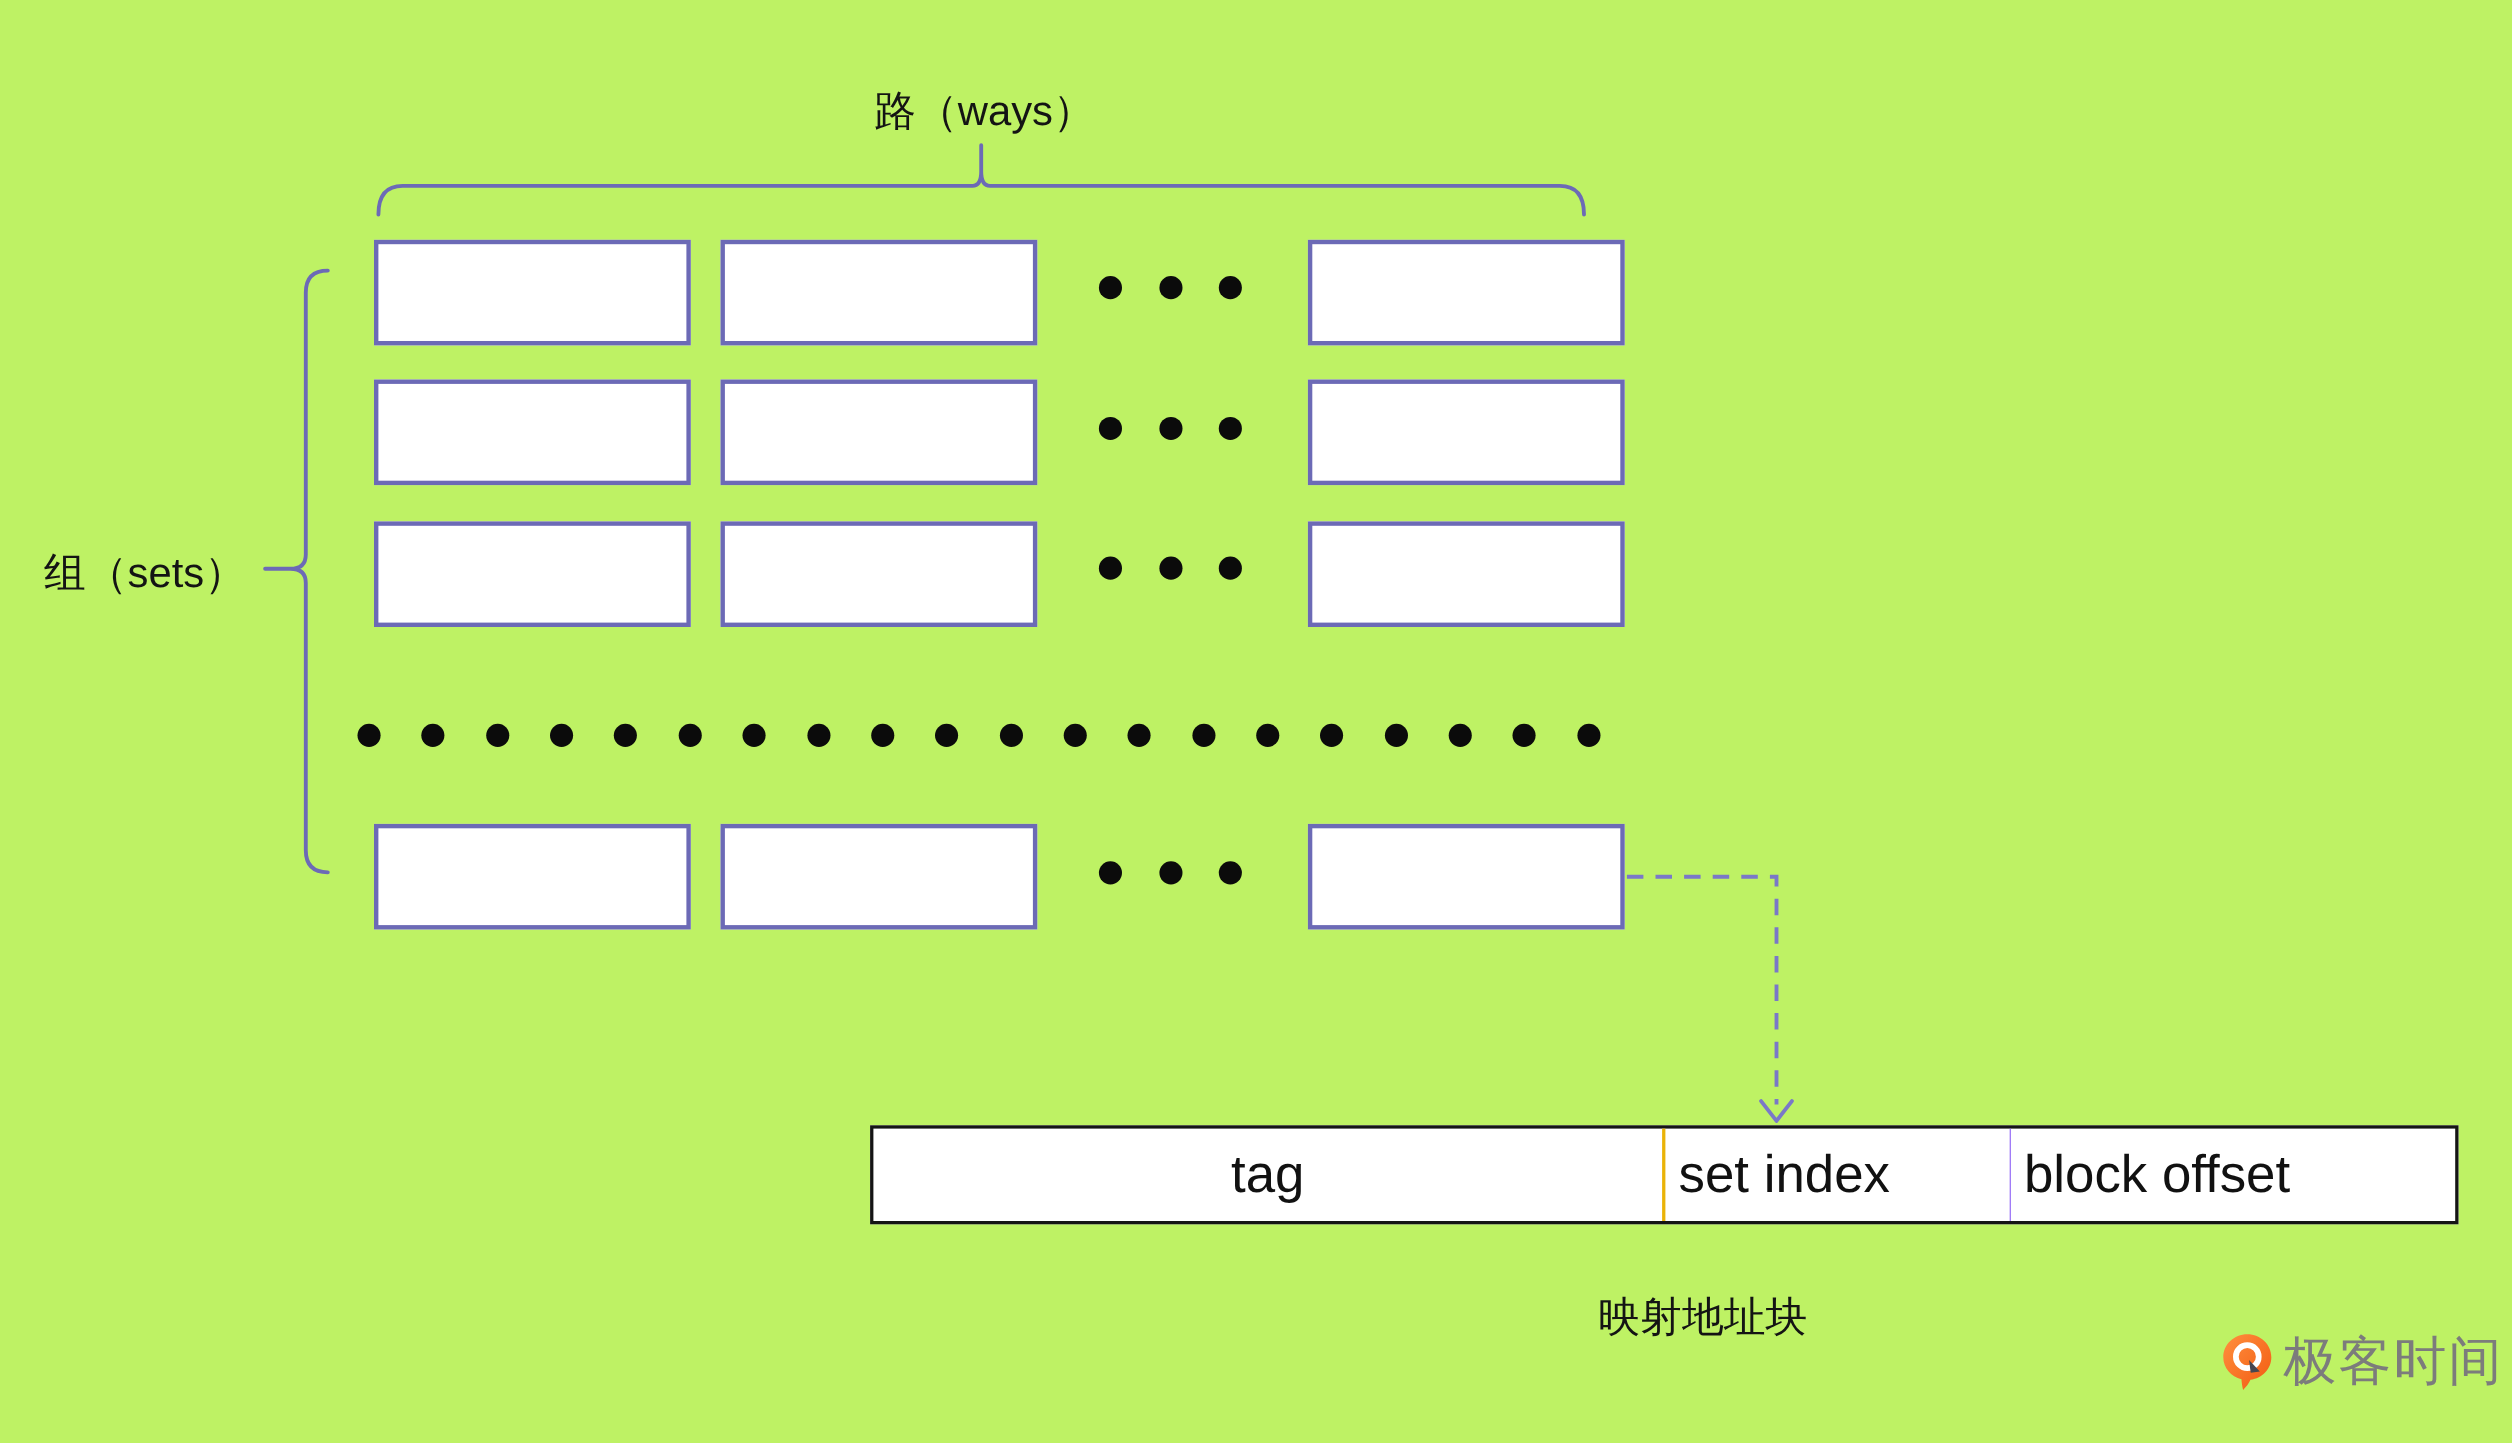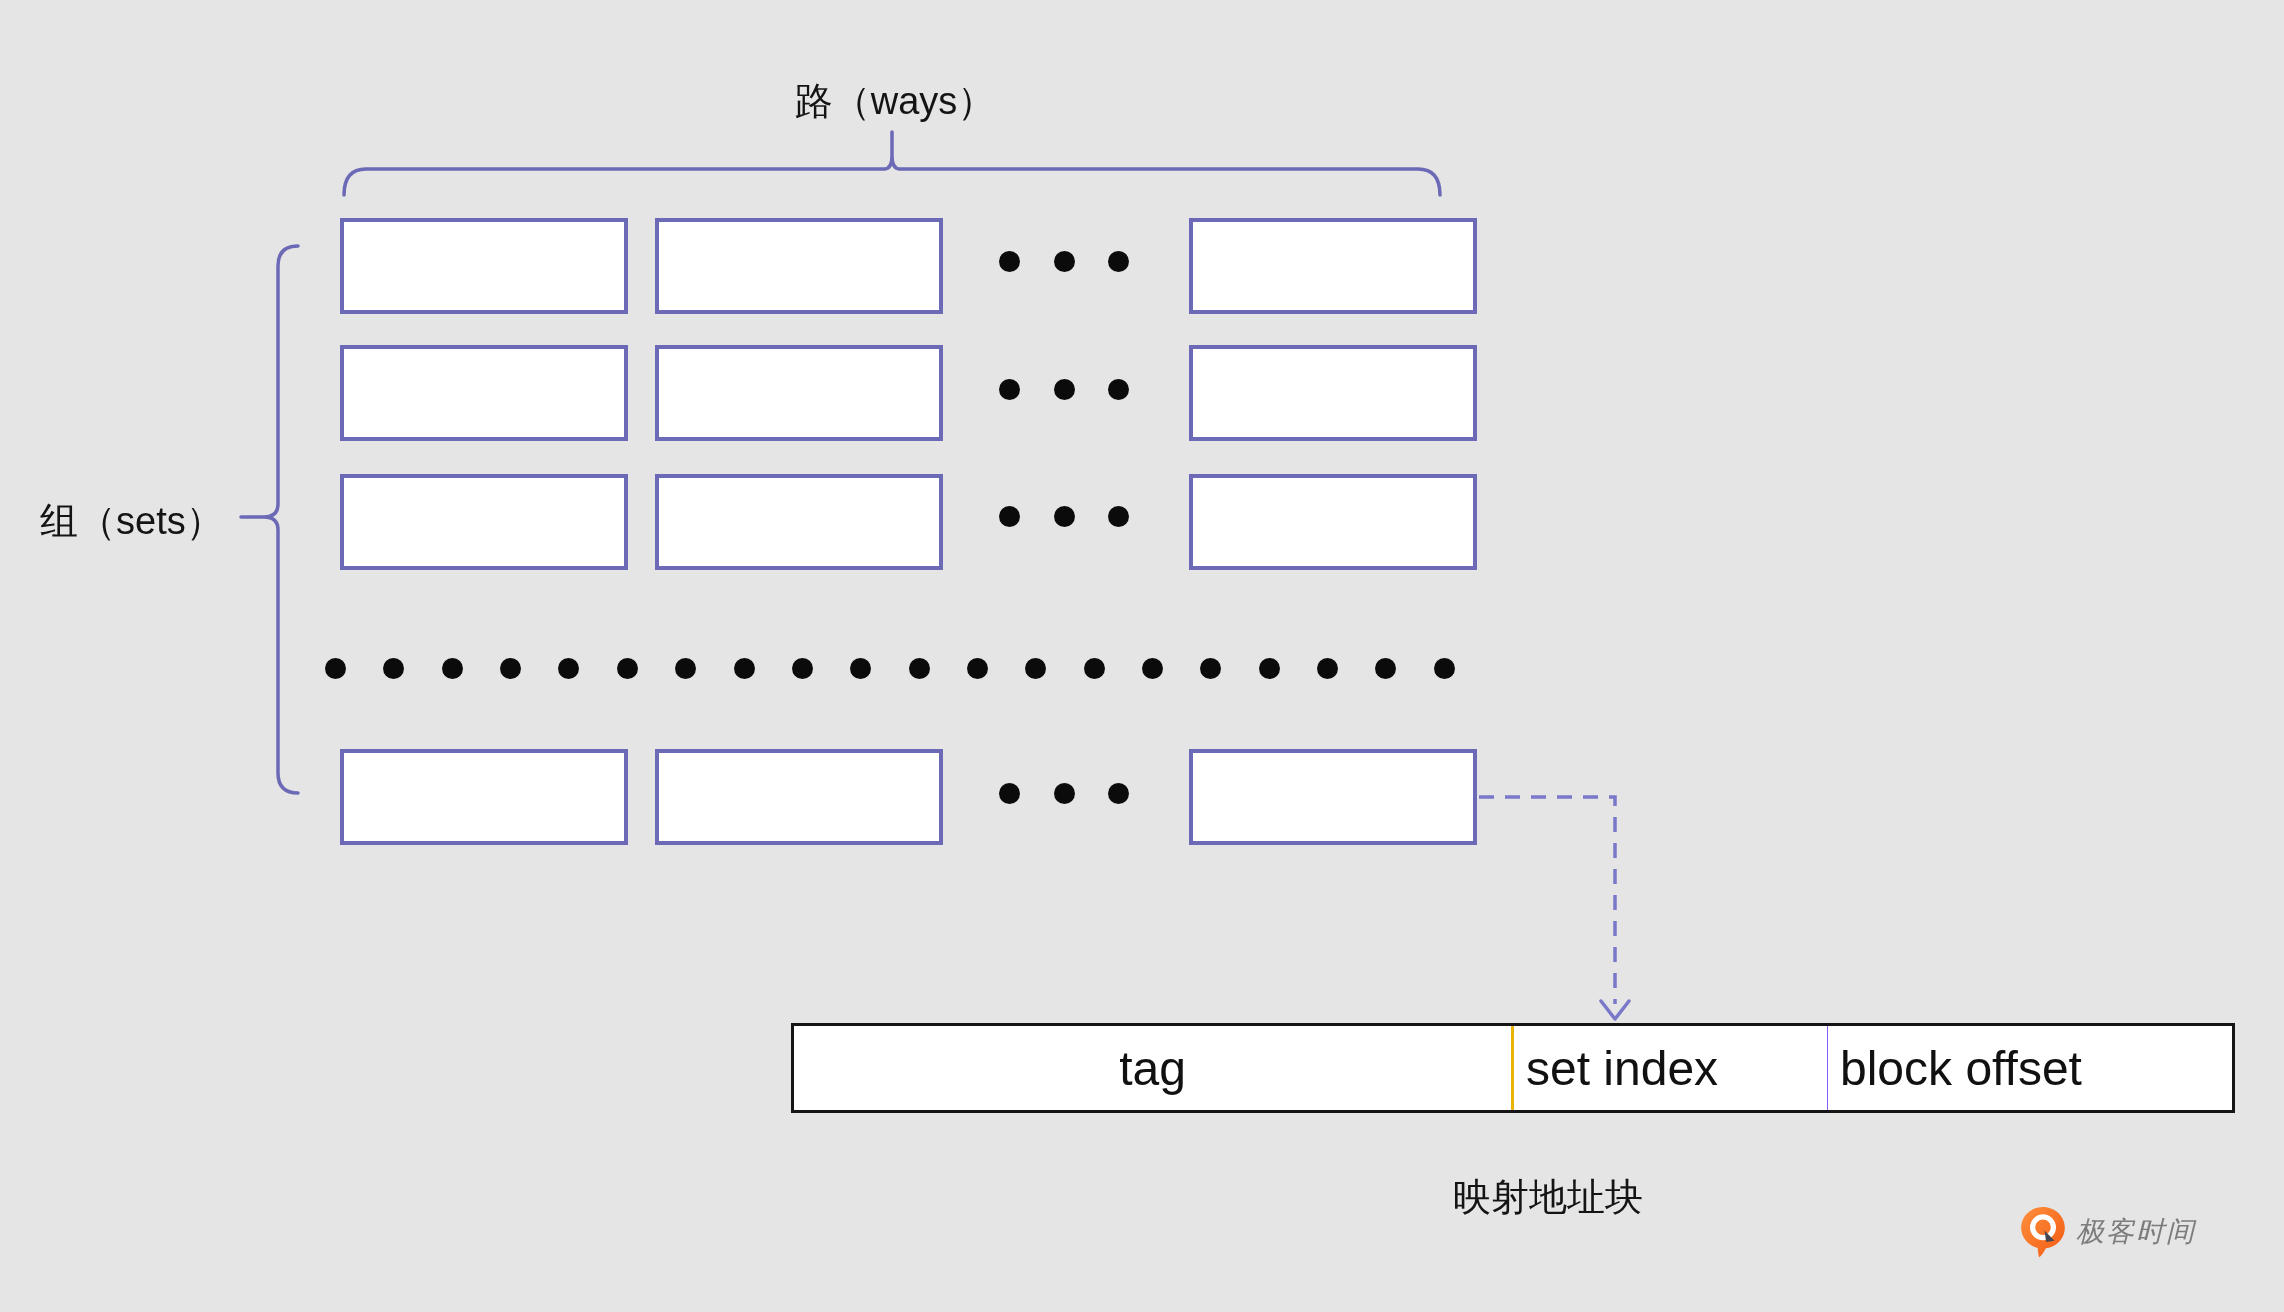--- a/index.html
+++ b/index.html
@@ -3,21 +3,21 @@
 <meta charset="utf-8">
 <style>
   :root{
     --purple:#6c6ab6;
     --connector:#7a78c8;
     --ink:#141414;
   }
   *{box-sizing:border-box;}
   html,body{margin:0;padding:0;background:#ffffff;}
   body{font-family:"Liberation Sans","DejaVu Sans",sans-serif;color:var(--ink);}
-  #canvas{position:relative;width:2284px;height:1312px;background:#e5e5e5;overflow:hidden;}
+  #canvas{position:relative;width:2284px;height:1312px;background:#bef264;overflow:hidden;}
 
   
   #overlay{position:absolute;left:0;top:0;width:2284px;height:1312px;pointer-events:none;}
 
   
   .cblock{position:absolute;width:288px;height:96px;border:4px solid var(--purple);background:#ffffff;}
   .c1{left:340px}.c2{left:655px}.c3{left:1189px}
   .r1{top:218px}.r2{top:345px}.r3{top:474px}.r4{top:749px}
 
   
@@ -36,21 +36,21 @@
   
   #addr-table{position:absolute;left:791px;top:1023px;width:1444px;height:90px;
     border:3px solid #151515;display:flex;background:#ffffff;}
   .cell{display:flex;align-items:center;font-size:48px;color:#111;height:100%;}
   .cell-tag{width:717px;justify-content:center;border-radius:29px;}
   .cell-set{width:316px;border-left:3px solid #eab308;padding-left:12px;justify-content:flex-start;}
   .cell-block{flex:1;border-left:1px solid #8b5cf6;padding-left:12px;justify-content:flex-start;}
 
   
   #logo{position:absolute;left:2020px;top:1206px;display:flex;align-items:center;gap:10px;}
-  #logo-text{font-size:28px;color:#7c7c7c;letter-spacing:2px;white-space:nowrap;font-style:italic;}
+  #logo-text{font-size:48px;color:#7c7c7c;letter-spacing:2px;white-space:nowrap;}
 </style>
 </head>
 <body>
 
 <div id="canvas">
 
   <svg id="overlay" viewBox="0 0 2284 1312">
 
     <path d="M344,195 Q344,169 366,169 L884,169 Q892,169 892,156 L892,132 L892,156 Q892,169 900,169 L1418,169 Q1440,169 1440,195" fill="none" stroke="#6c6ab6" stroke-width="3.5" stroke-linecap="round" stroke-linejoin="round"></path>
 

